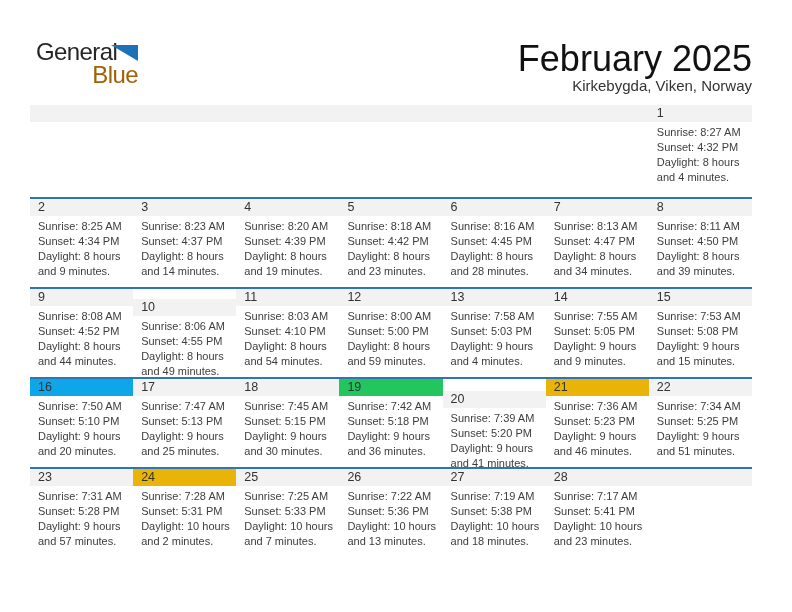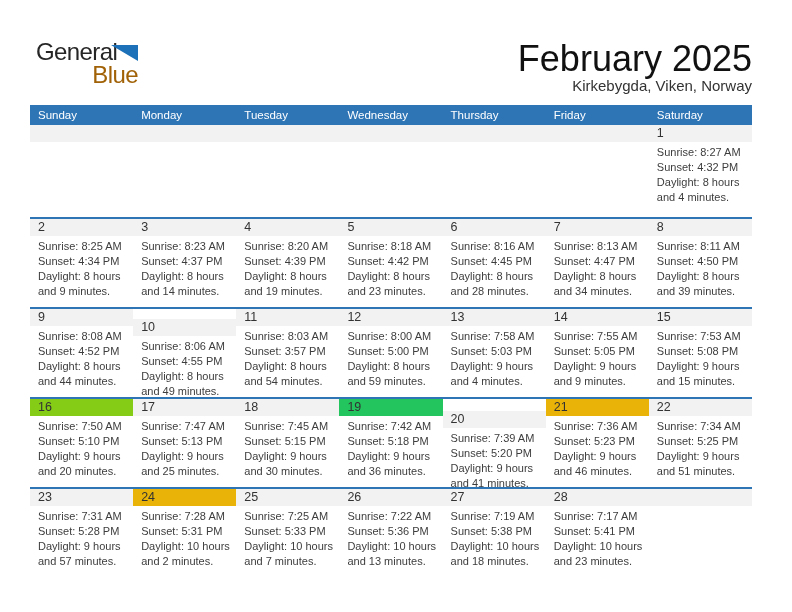--- a/index.html
+++ b/index.html
@@ -33,29 +33,20 @@
   <div class="logo">
     <span class="logo-general">General</span>
     <span class="logo-tri" style="background: rgb(29, 113, 184);"></span>
     <span class="logo-blue" style="color: #a16207;">Blue</span>
   </div>
   <div class="title">February 2025</div>
   <div class="subtitle">Kirkebygda, Viken, Norway</div>
 </div>
 
 <div class="cal">
-  <div class="cal-head" style="background: rgb(46, 117, 182);">
-    <span>Sunday</span>
-    <span>Monday</span>
-    <span>Tuesday</span>
-    <span>Wednesday</span>
-    <span>Thursday</span>
-    <span>Friday</span>
-    <span>Saturday</span>
-  </div>
   <div>
       <div class="week first" style="border-top-color: rgb(46, 117, 182);">
         <div class="cell">
           <div class="daynum" style="background: rgb(242, 242, 242);"></div>
           <div class="dayinfo"></div>
         </div>
         <div class="cell">
           <div class="daynum" style="background: rgb(242, 242, 242);"></div>
           <div class="dayinfo"></div>
         </div>
@@ -166,21 +157,21 @@
             <div>Sunrise: 8:06 AM</div>
             <div>Sunset: 4:55 PM</div>
             <div>Daylight: 8 hours</div>
             <div>and 49 minutes.</div>
           </div>
         </div>
         <div class="cell">
           <div class="daynum" style="background: rgb(242, 242, 242);">11</div>
           <div class="dayinfo">
             <div>Sunrise: 8:03 AM</div>
-            <div>Sunset: 3:57 PM</div>
+            <div>Sunset: 4:10 PM</div>
             <div>Daylight: 8 hours</div>
             <div>and 54 minutes.</div>
           </div>
         </div>
         <div class="cell">
           <div class="daynum" style="background: rgb(242, 242, 242);">12</div>
           <div class="dayinfo">
             <div>Sunrise: 8:00 AM</div>
             <div>Sunset: 5:00 PM</div>
             <div>Daylight: 8 hours</div>
@@ -210,21 +201,21 @@
           <div class="dayinfo">
             <div>Sunrise: 7:53 AM</div>
             <div>Sunset: 5:08 PM</div>
             <div>Daylight: 9 hours</div>
             <div>and 15 minutes.</div>
           </div>
         </div>
       </div>
       <div class="week" style="border-top-color: rgb(46, 117, 182);">
         <div class="cell">
-          <div class="daynum" style="background: #84cc16;">16</div>
+          <div class="daynum" style="background: #0ea5e9;">16</div>
           <div class="dayinfo">
             <div>Sunrise: 7:50 AM</div>
             <div>Sunset: 5:10 PM</div>
             <div>Daylight: 9 hours</div>
             <div>and 20 minutes.</div>
           </div>
         </div>
         <div class="cell">
           <div class="daynum" style="background: rgb(242, 242, 242);">17</div>
           <div class="dayinfo">

